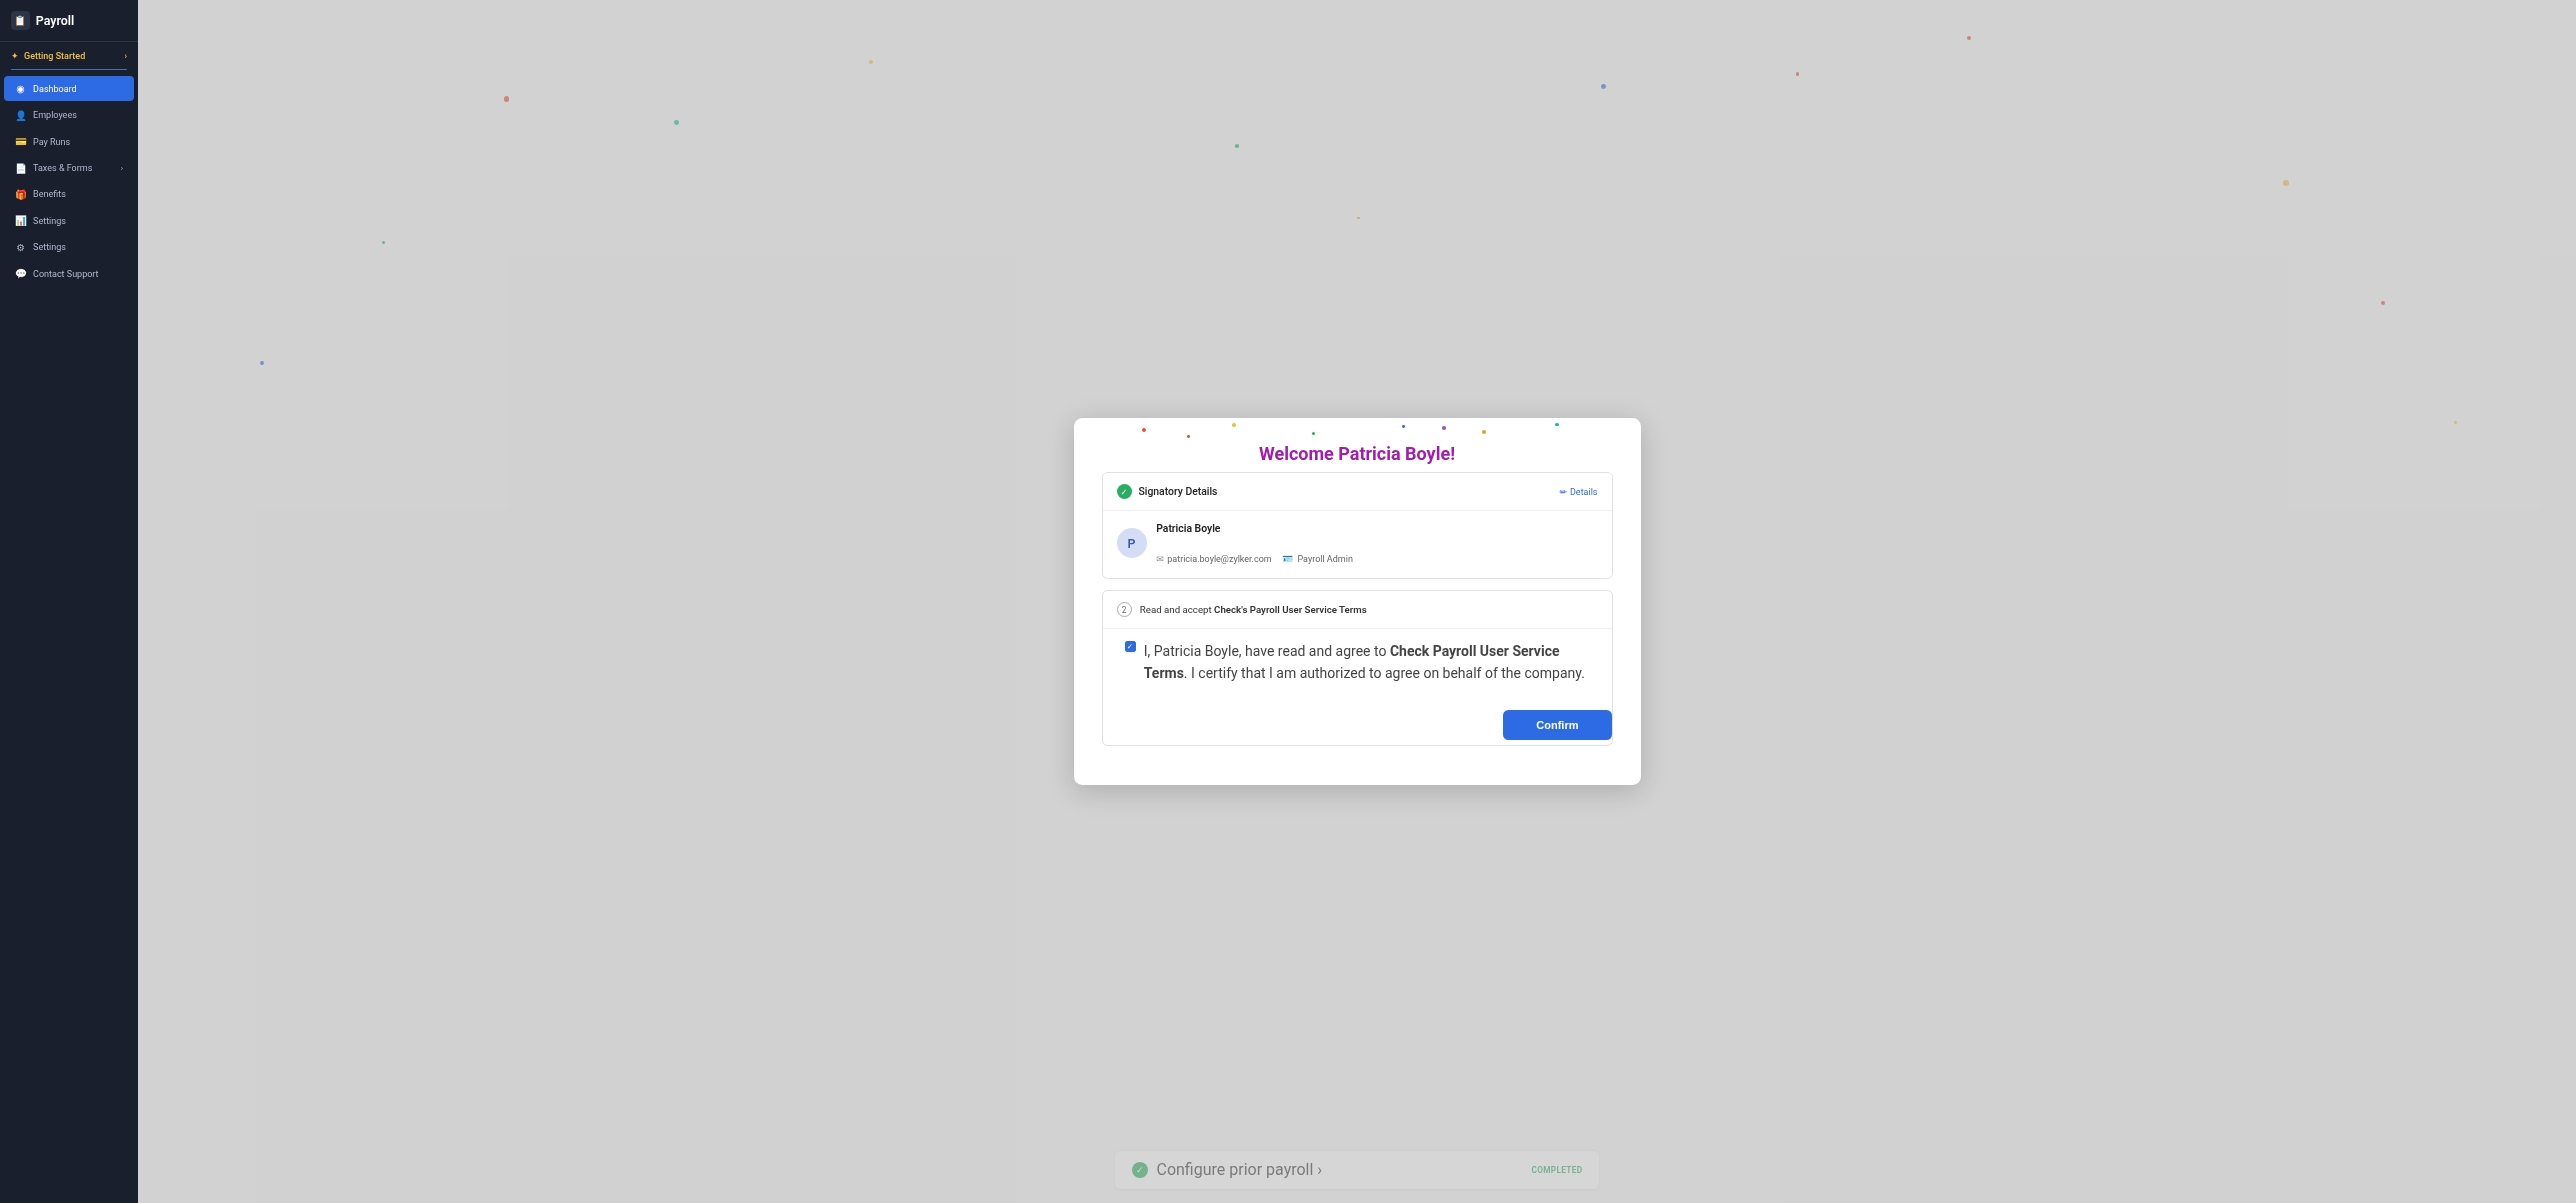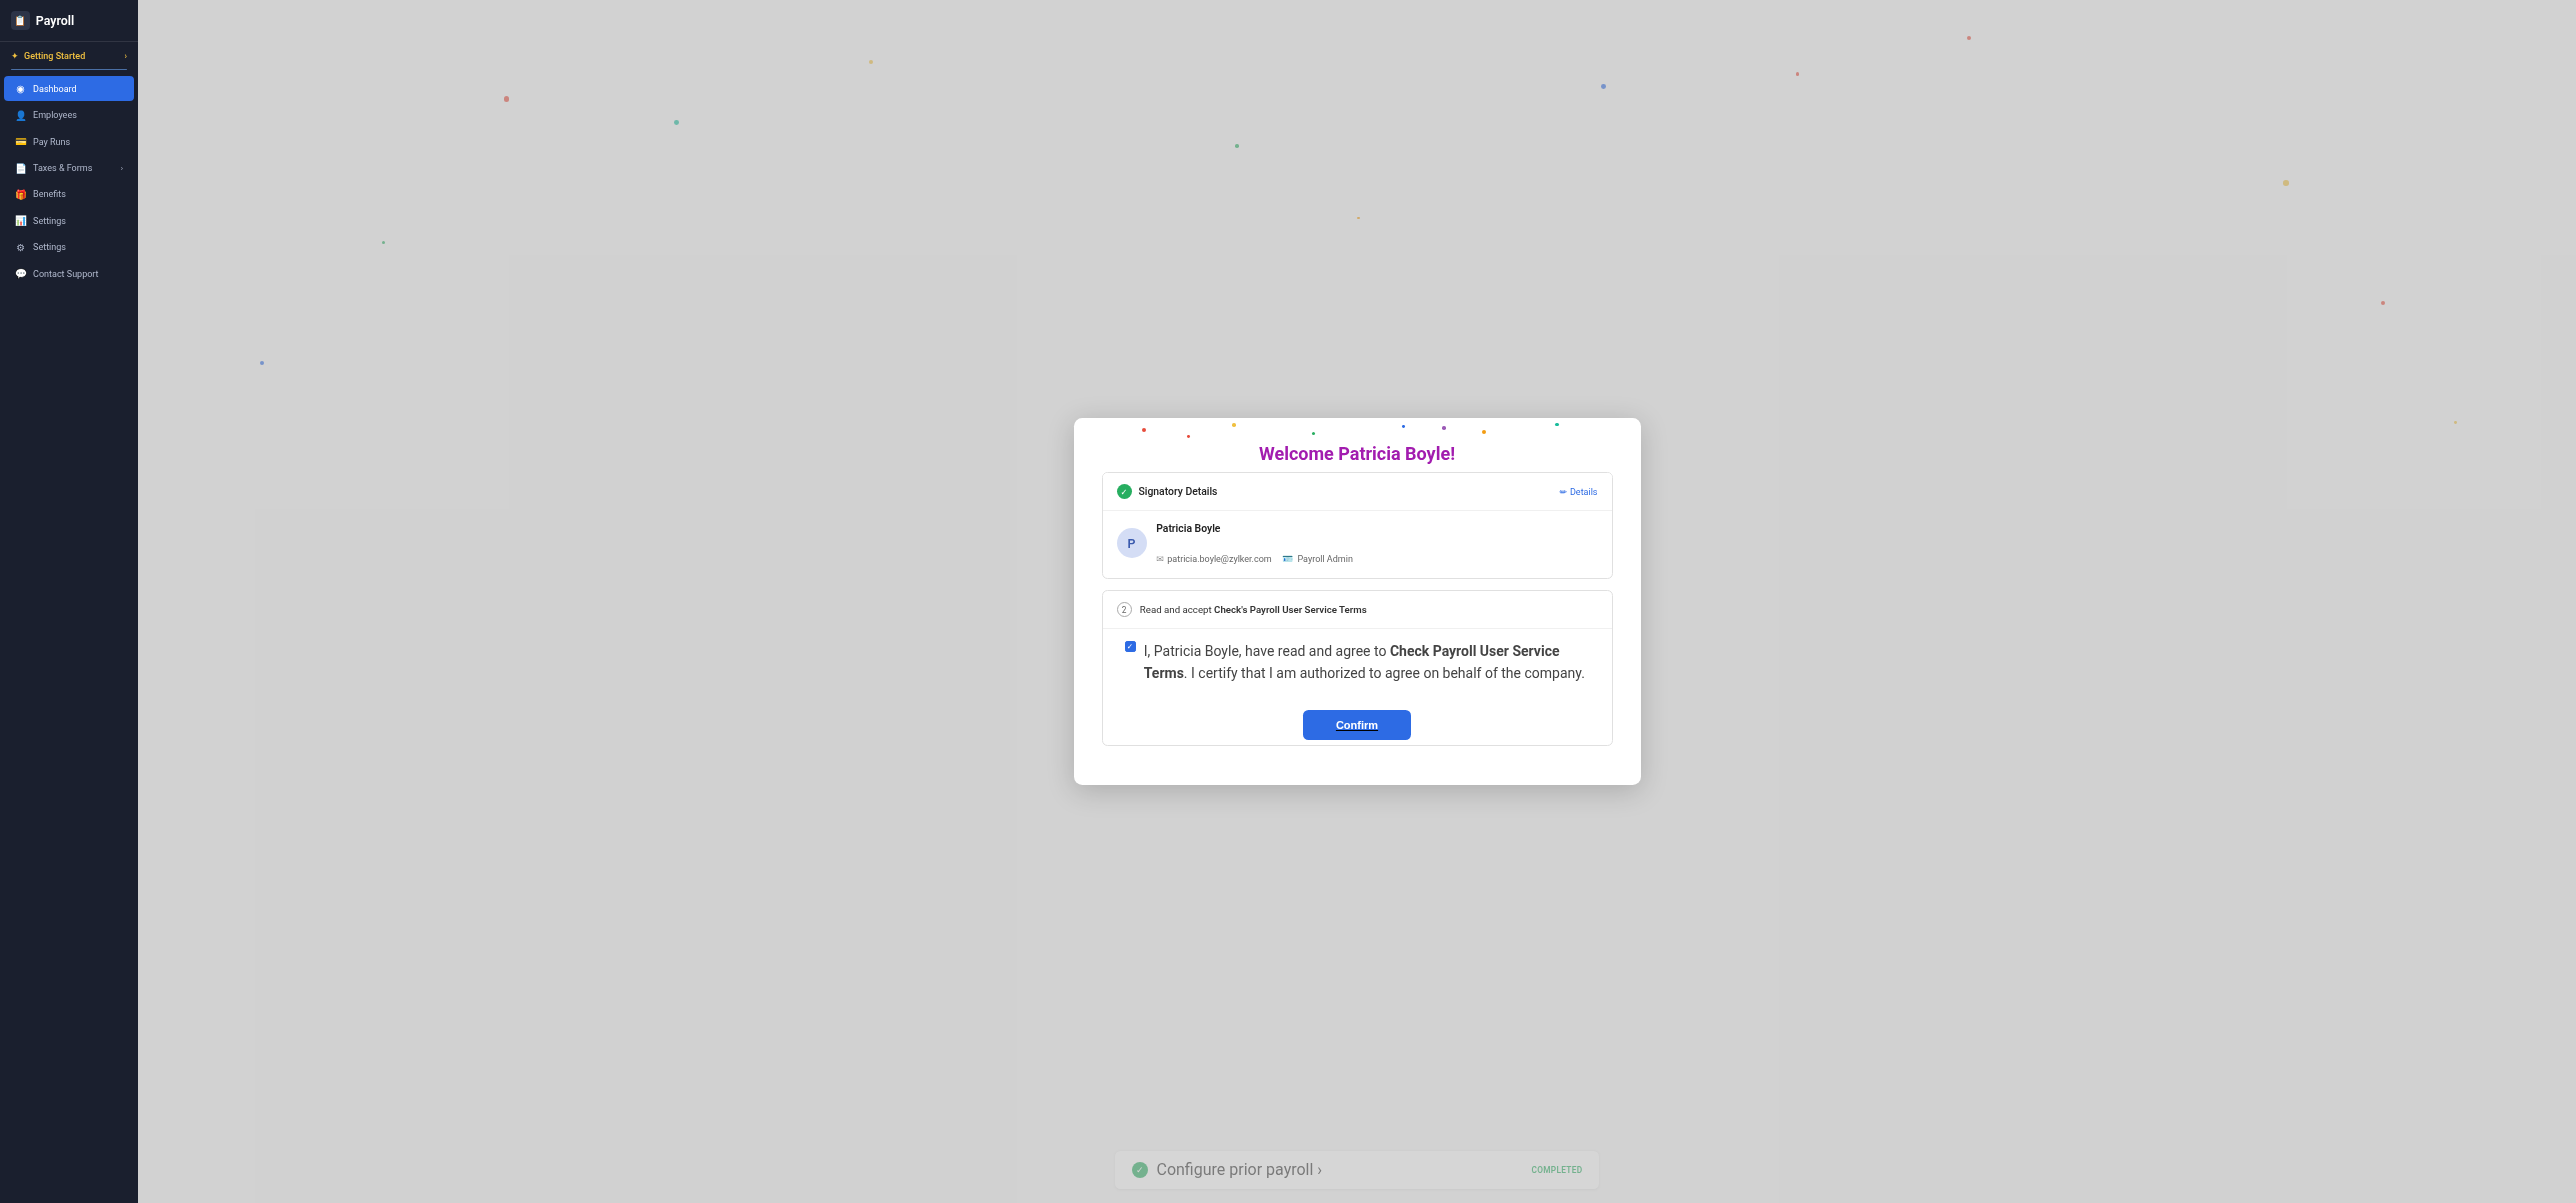--- a/index.html
+++ b/index.html
@@ -353,23 +353,22 @@
     .checkbox-label {
       font-size: 14px;
       color: #444;
       line-height: 1.6;
     }
     .checkbox-label strong { font-weight: 700; }
 
     
     .confirm-area {
       display: flex;
-      justify-content: center;
+      justify-content: flex-end;
       padding: 14px 0 5.5px;
-      text-decoration: underline;
     }
     .confirm-btn {
       background: #2d6be4;
       color: #fff;
       border: none;
       border-radius: 5.5px;
       padding: 9px 33px;
       font-size: 11px;
       font-weight: 600;
       cursor: pointer;

